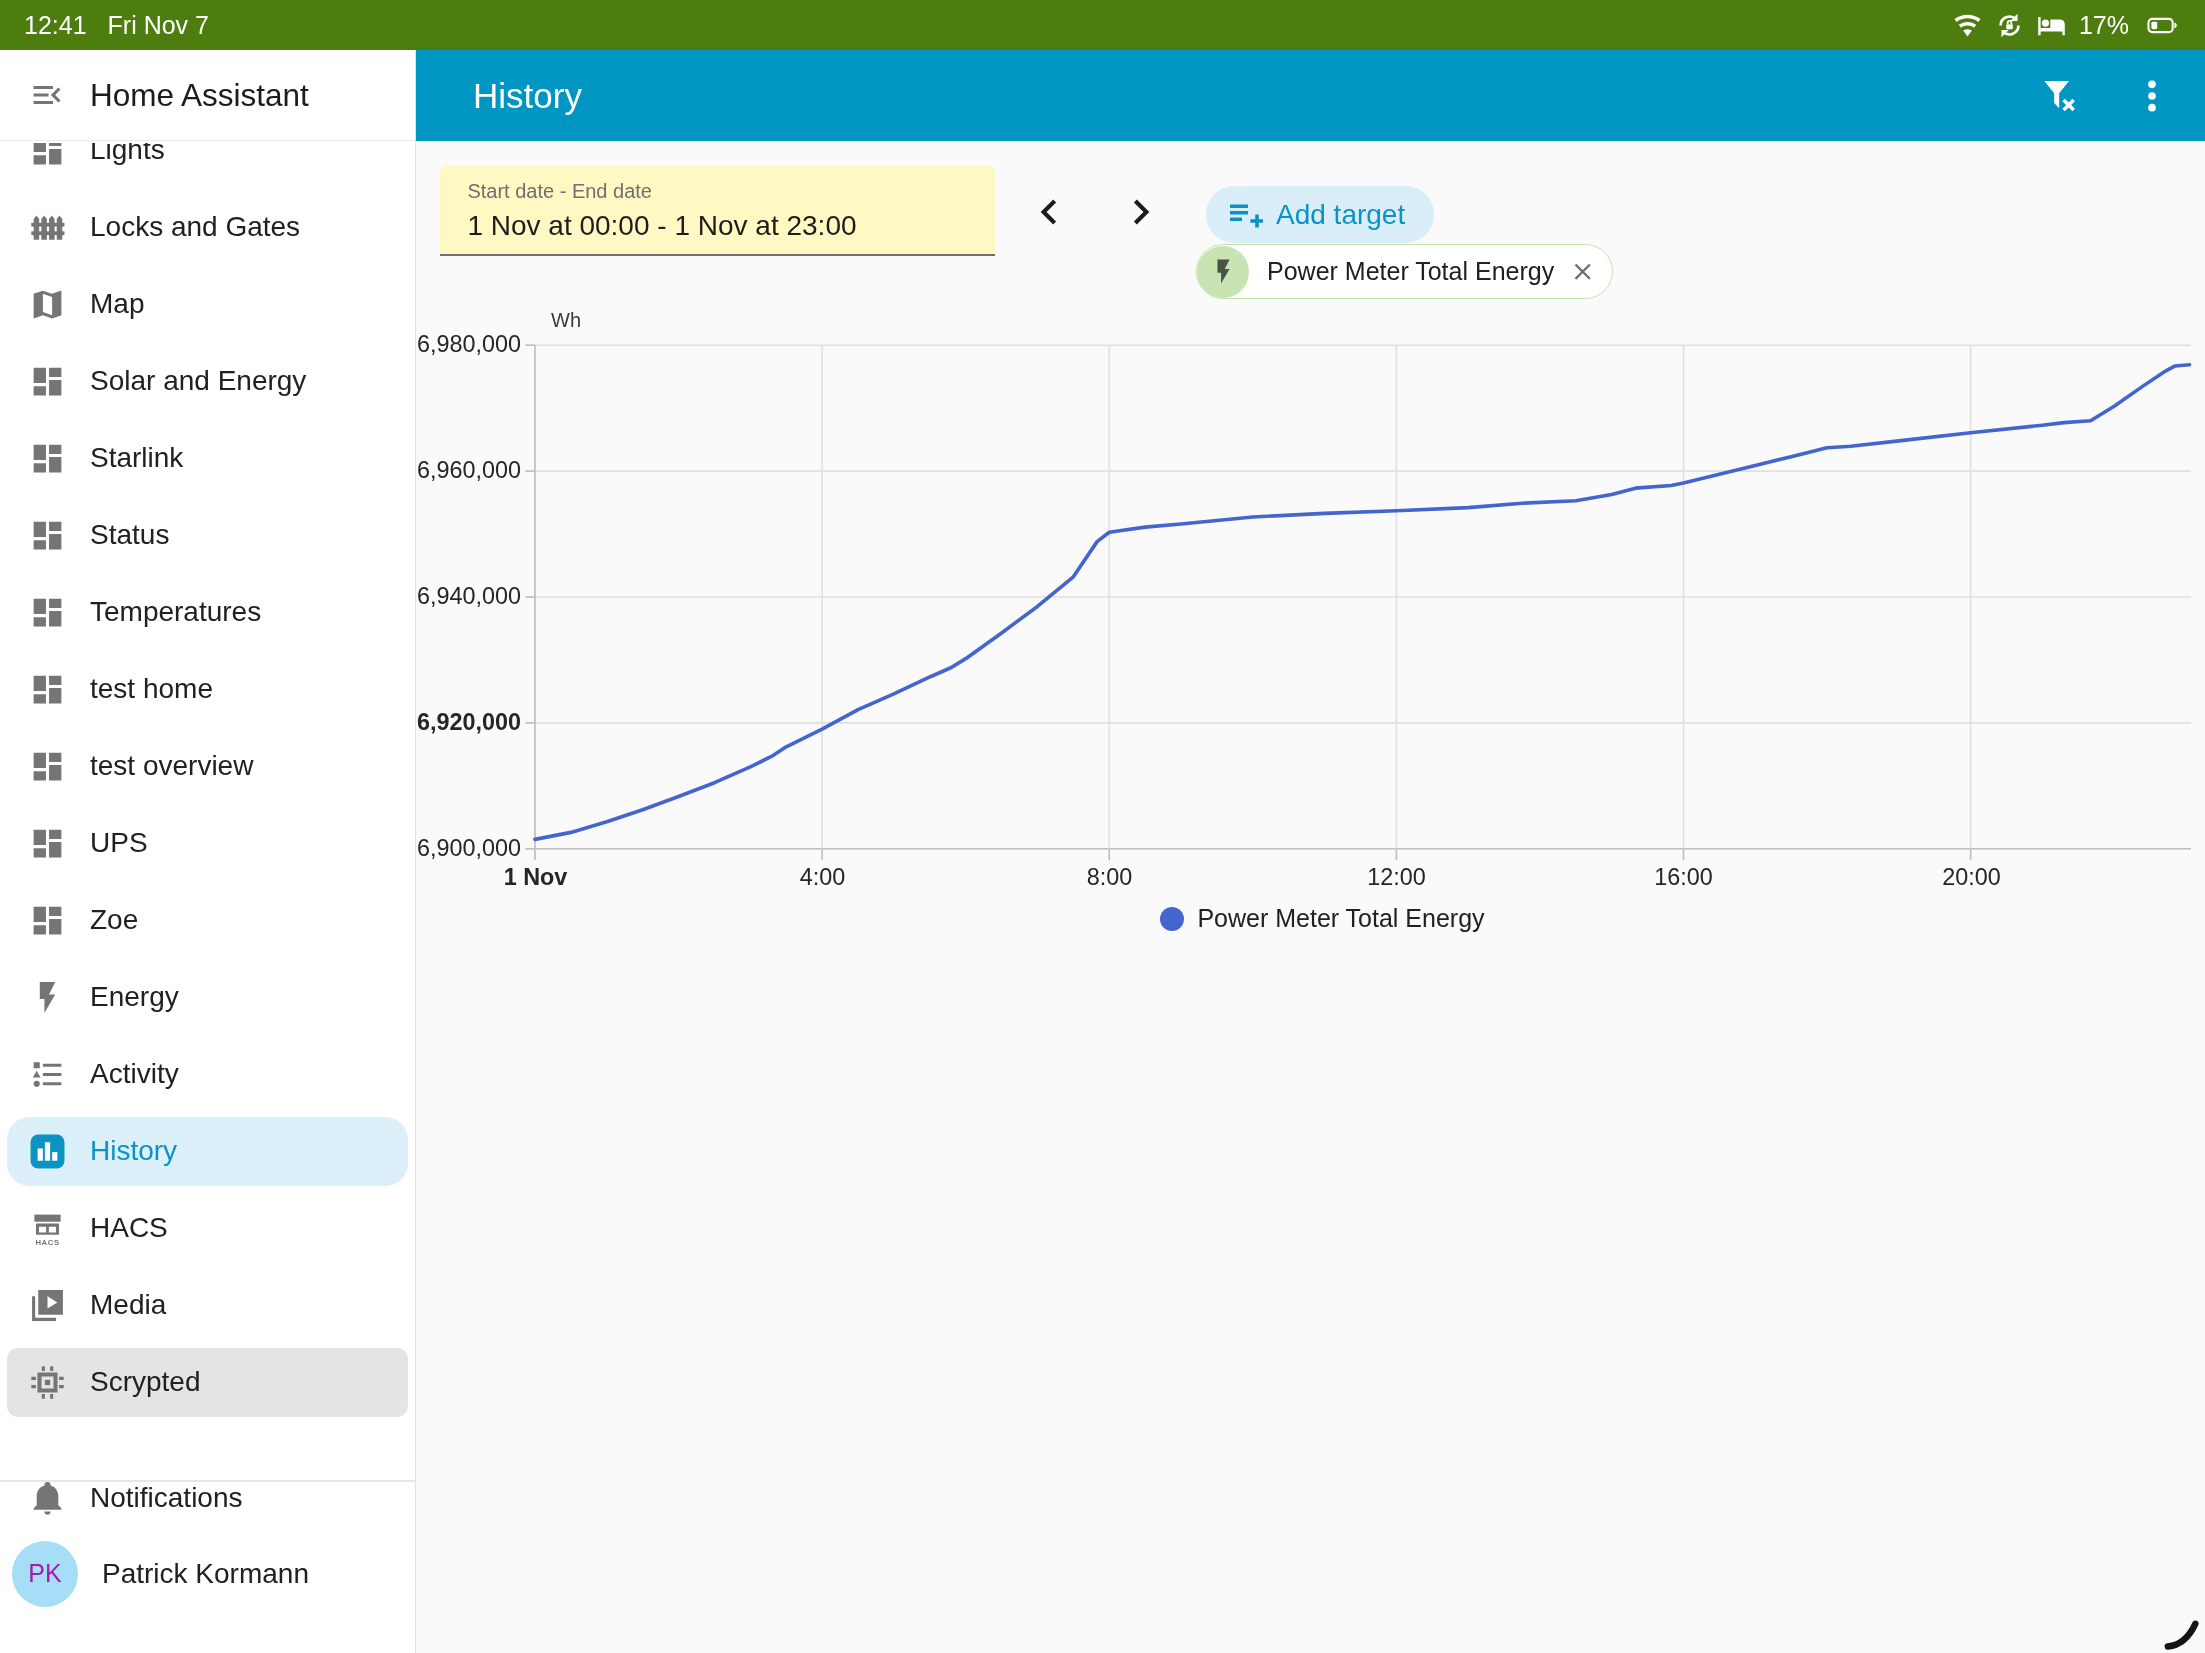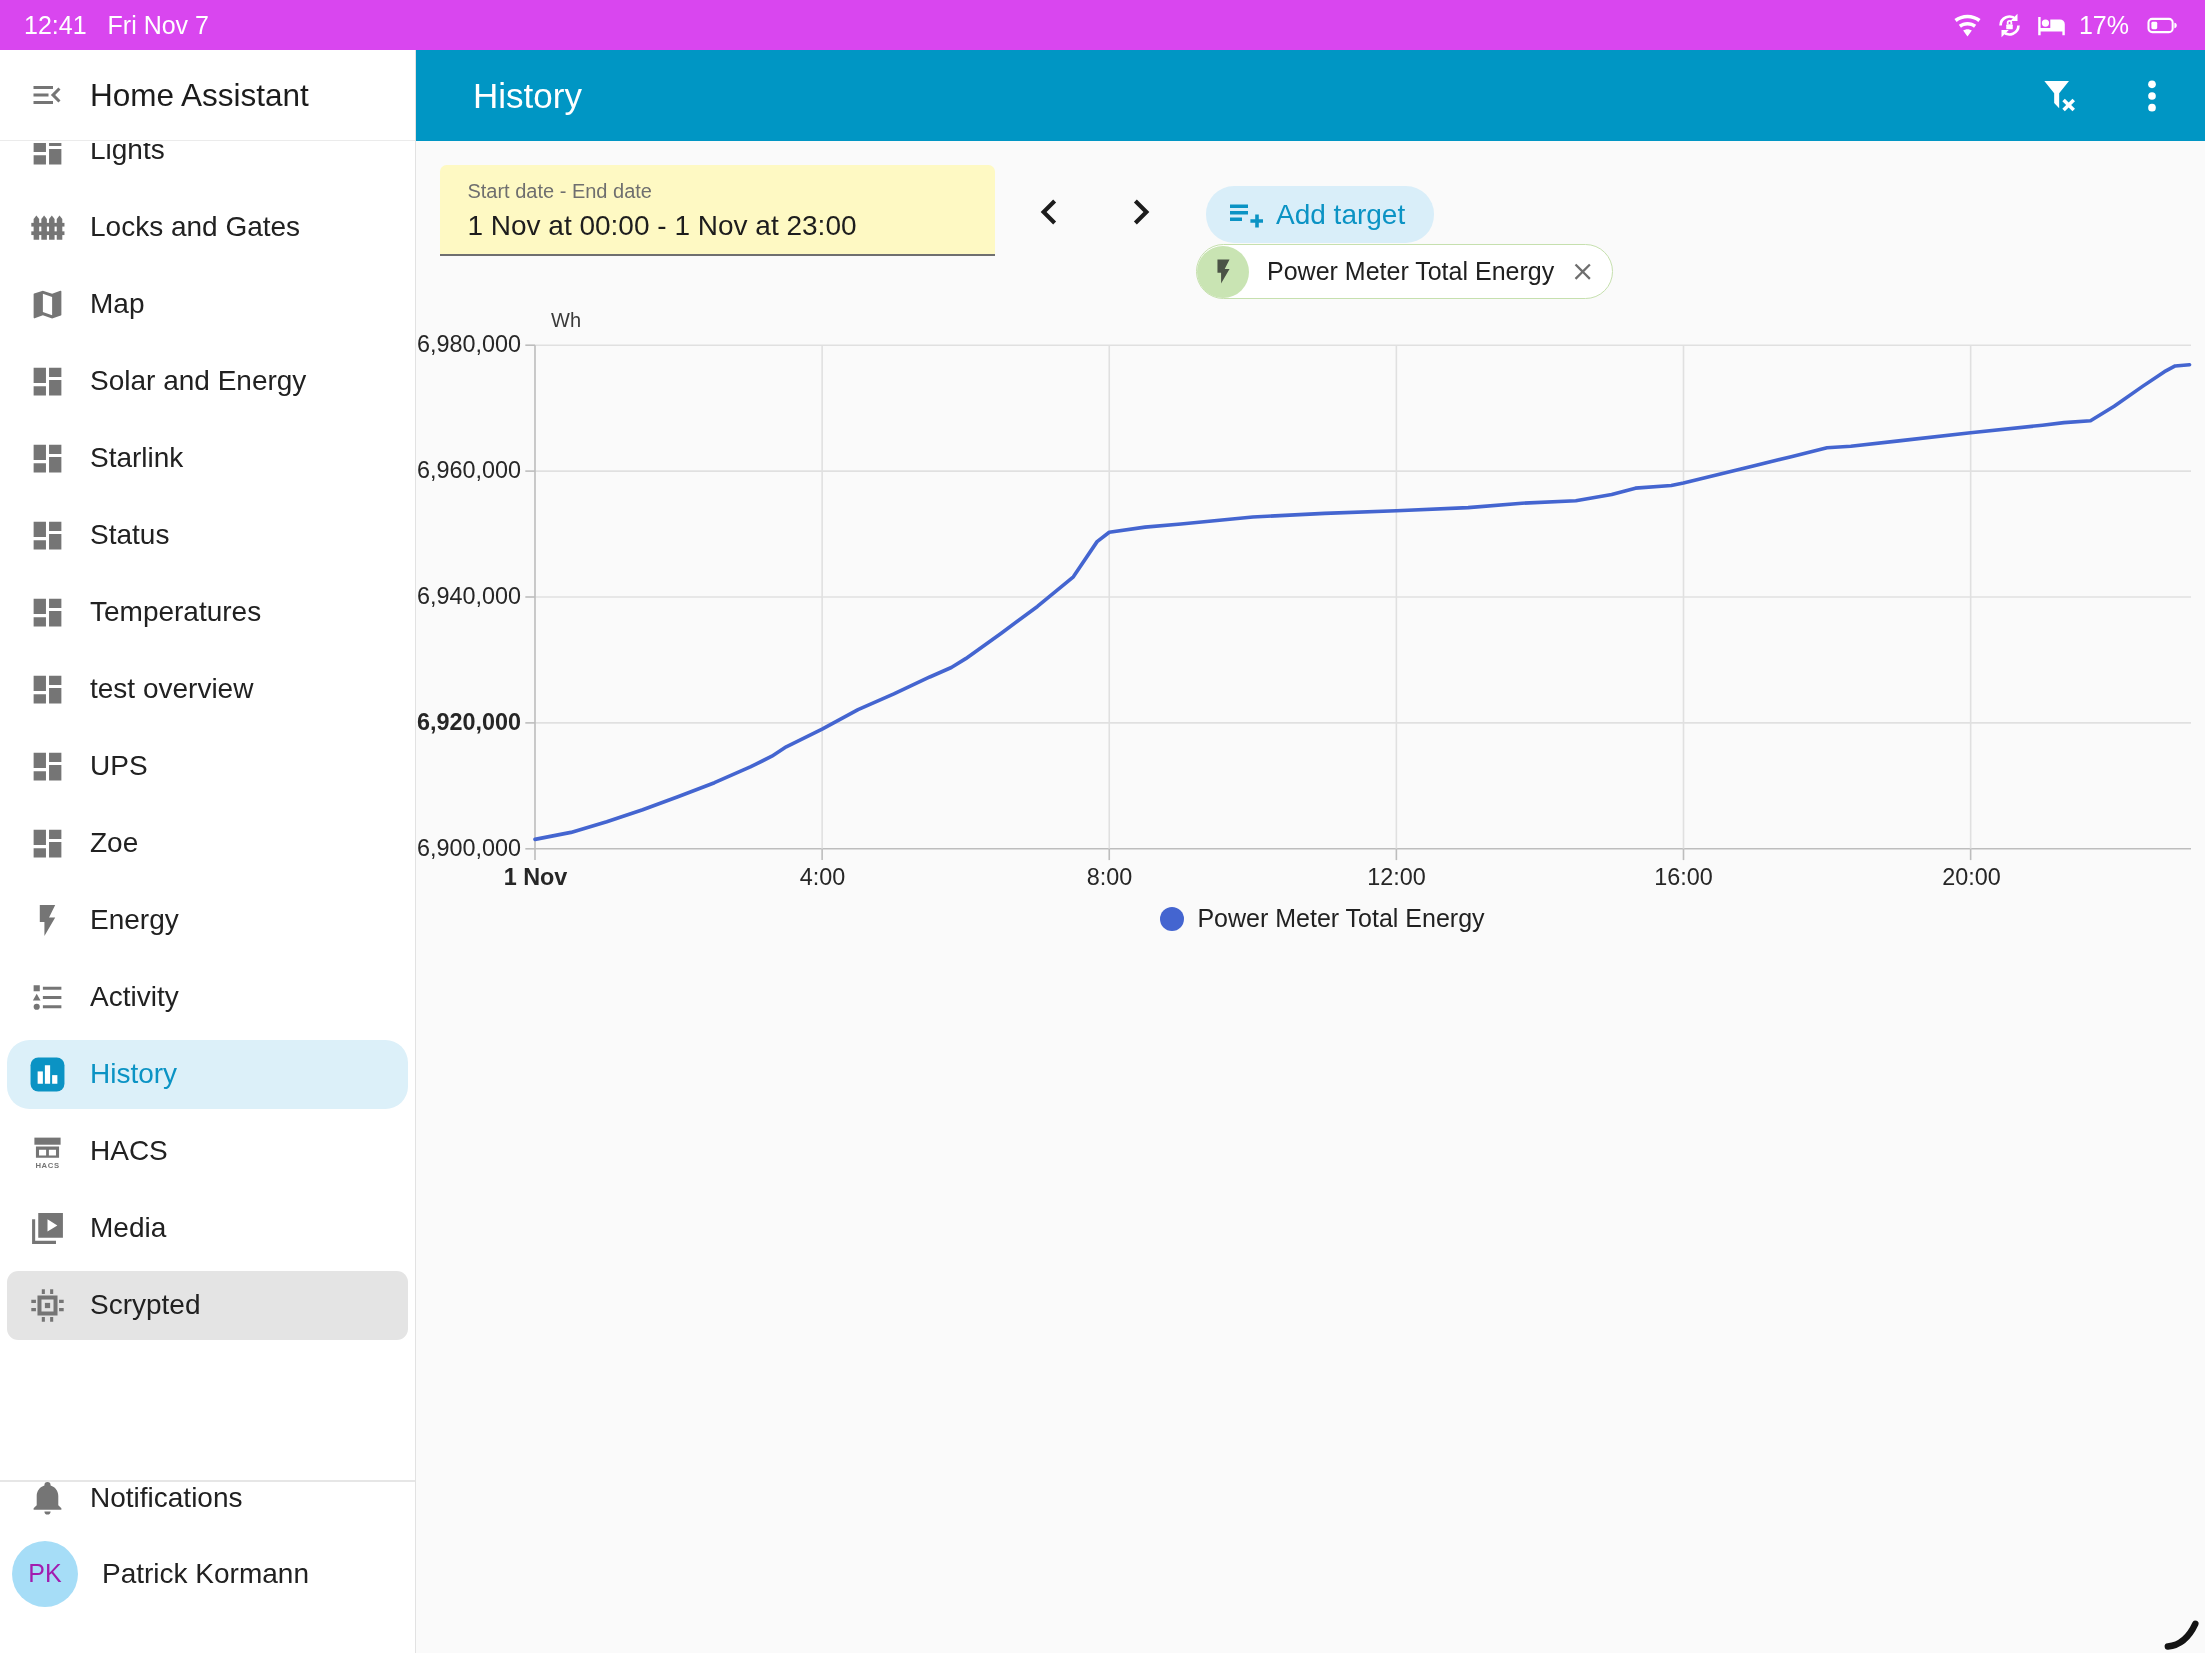--- a/index.html
+++ b/index.html
@@ -3,21 +3,21 @@
 <meta charset="utf-8">
 <style>
   html,body{margin:0;padding:0;}
   body{
     width:2205px;height:1653px;position:relative;overflow:hidden;
     background:#fafafa;font-family:"Liberation Sans",sans-serif;
     -webkit-font-smoothing:antialiased;
   }
   svg{display:block}
   
-  .statusbar{position:absolute;left:0;top:0;width:2205px;height:50px;background:#d946ef;
+  .statusbar{position:absolute;left:0;top:0;width:2205px;height:50px;background:#4d7c0f;
     display:flex;align-items:center;justify-content:space-between;color:#fff;}
   .sb-left{display:flex;align-items:center;gap:21px;margin-left:24px;font-size:25px;font-weight:500;}
   .sb-right{display:flex;align-items:center;gap:13px;margin-right:21px;font-size:25px;font-weight:400;justify-content:space-between;}
   .sb-icon{width:29px;height:29px;color:#fff;}
   .sb-icon svg{width:100%;height:100%;fill:currentColor;}
   
   .sidebar{position:absolute;left:0;top:50px;width:416px;height:1603px;background:#fff;
     border-right:1.6px solid #e2e2e2;box-sizing:border-box;}
   .side-header{position:absolute;left:0;top:0;width:100%;height:91px;display:flex;align-items:center;
     border-bottom:1.6px solid #ebebeb;box-sizing:border-box;}
@@ -192,20 +192,29 @@
           </span>
           <span class="nav-label">Temperatures</span>
         </div>
         <div class="nav-item">
           <span class="nav-hl"></span>
           <span class="nav-icon">
             <svg viewBox="0 0 24 24" fill="currentColor">
               <path d="M13,3V9H21V3M13,21H21V11H13M3,21H11V15H3M3,13H11V3H3V13Z"></path>
             </svg>
           </span>
+          <span class="nav-label">test home</span>
+        </div>
+        <div class="nav-item">
+          <span class="nav-hl"></span>
+          <span class="nav-icon">
+            <svg viewBox="0 0 24 24" fill="currentColor">
+              <path d="M13,3V9H21V3M13,21H21V11H13M3,21H11V15H3M3,13H11V3H3V13Z"></path>
+            </svg>
+          </span>
           <span class="nav-label">test overview</span>
         </div>
         <div class="nav-item">
           <span class="nav-hl"></span>
           <span class="nav-icon">
             <svg viewBox="0 0 24 24" fill="currentColor">
               <path d="M13,3V9H21V3M13,21H21V11H13M3,21H11V15H3M3,13H11V3H3V13Z"></path>
             </svg>
           </span>
           <span class="nav-label">UPS</span>

